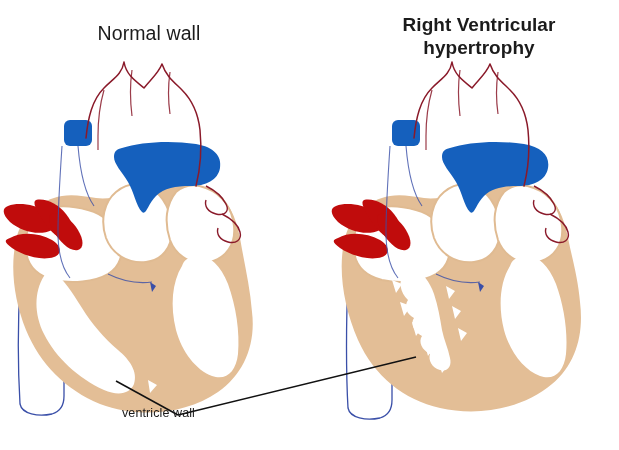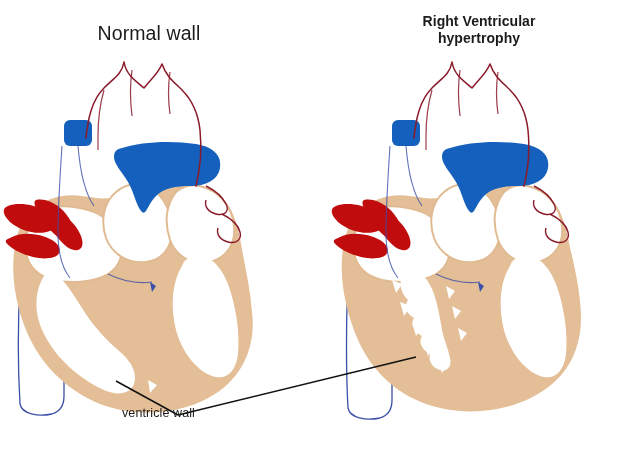--- a/index.html
+++ b/index.html
@@ -34,21 +34,21 @@
     top: 22px;
     width: 222px;
     font-size: 19.5px;
     font-weight: 400;
     letter-spacing: 0.1px;
   }
   #title-rvh {
     left: 366px;
     top: 13px;
     width: 226px;
-    font-size: 14px;
+    font-size: 19px;
     font-weight: 700;
     letter-spacing: 0.05px;
   }
   #callout-label {
     left: 122px;
     top: 406px;
     width: 140px;
     font-size: 12.5px;
     font-weight: 400;
     text-align: left;

